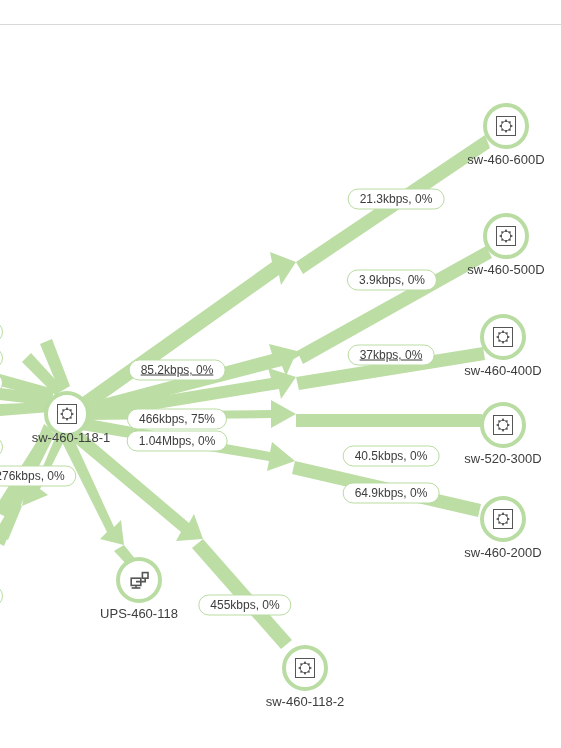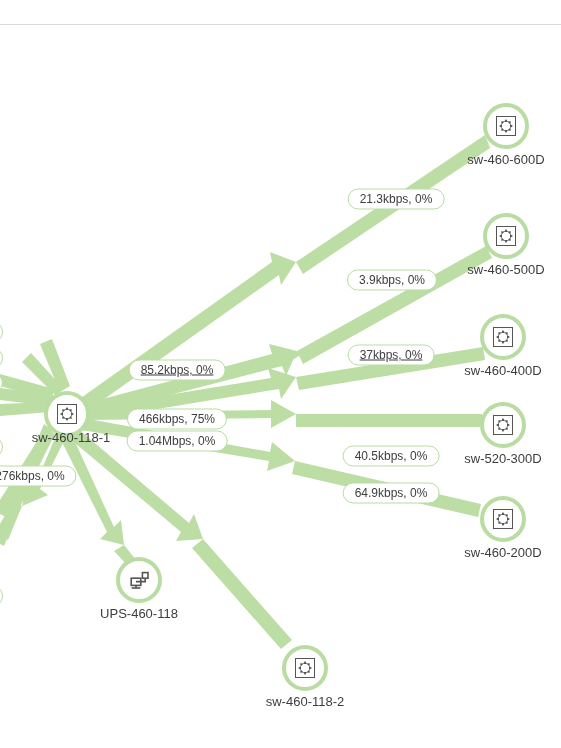--- a/index.html
+++ b/index.html
@@ -252,20 +252,21 @@
           </svg>
       </div>
       <div class="node-label">sw-460-118-2</div>
     </div>
 
     <div class="edge-pill" style="left:396px; top:199px;">21.3kbps,  0%</div>
     <div class="edge-pill" style="left:392px; top:280px;">3.9kbps,  0%</div>
     <div class="edge-pill" style="left:391px; top:355px;text-decoration:underline;">37kbps,  0%</div>
     <div class="edge-pill" style="left:391px; top:422px;margin-top:34px;">40.5kbps,  0%</div>
     <div class="edge-pill" style="left:391px; top:493px;">64.9kbps,  0%</div>
+    <div class="edge-pill" style="left:245px; top:605px;">455kbps,  0%</div>
 
     <div class="edge-pill" style="left:177px; top:370px;text-decoration:underline;">85.2kbps,  0%</div>
     <div class="edge-pill" style="left:177px; top:419px;">466kbps,  75%</div>
     <div class="edge-pill" style="left:177px; top:441px;">1.04Mbps,  0%</div>
 
     <div class="edge-pill" style="left:30px; top:476px;">276kbps,  0%</div>
 
     <div class="edge-pill" style="left:-22px; top:332px; width:50px;"></div>
     <div class="edge-pill" style="left:-22px; top:358px; width:50px;"></div>
     <div class="edge-pill" style="left:-22px; top:383px; width:50px;"></div>

